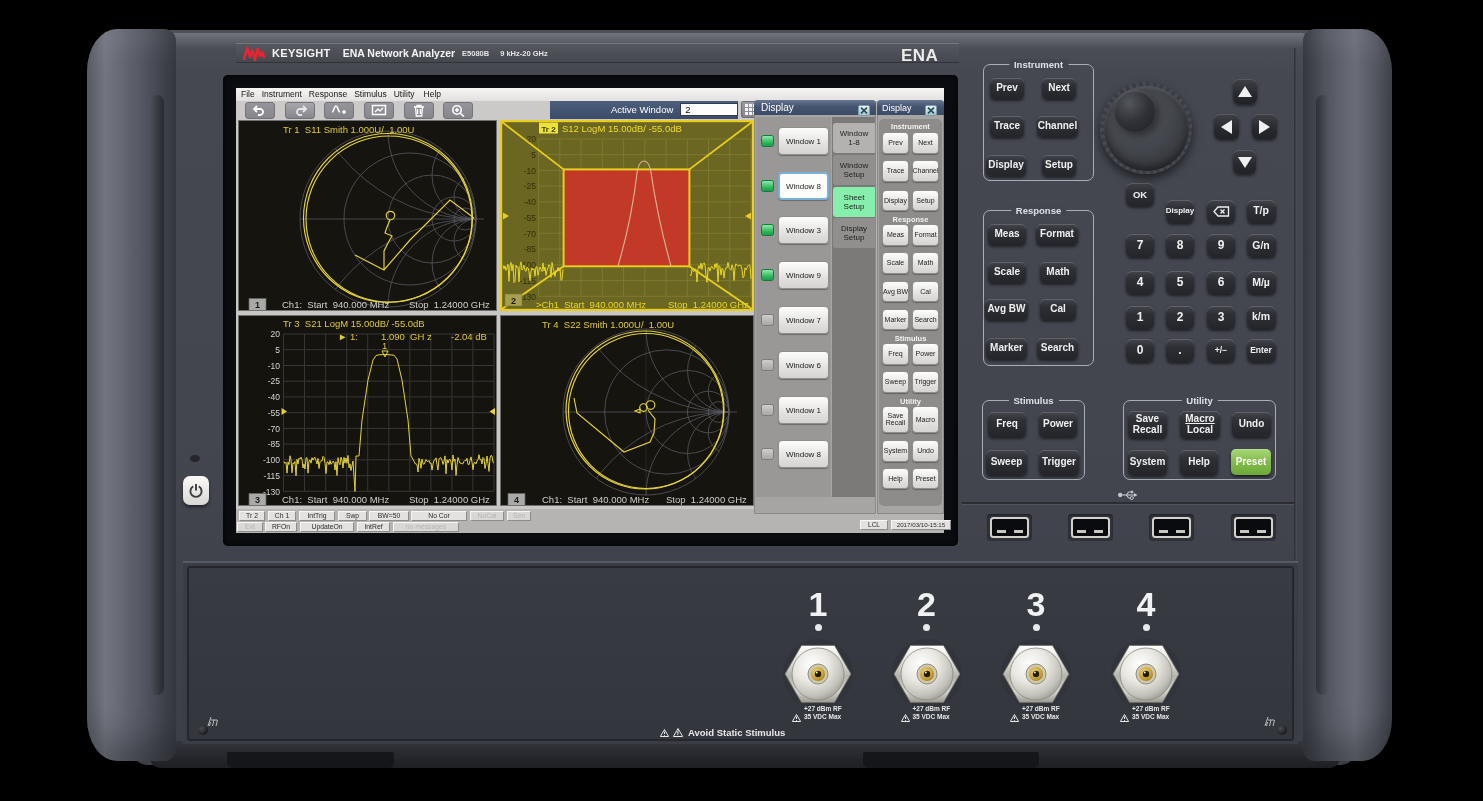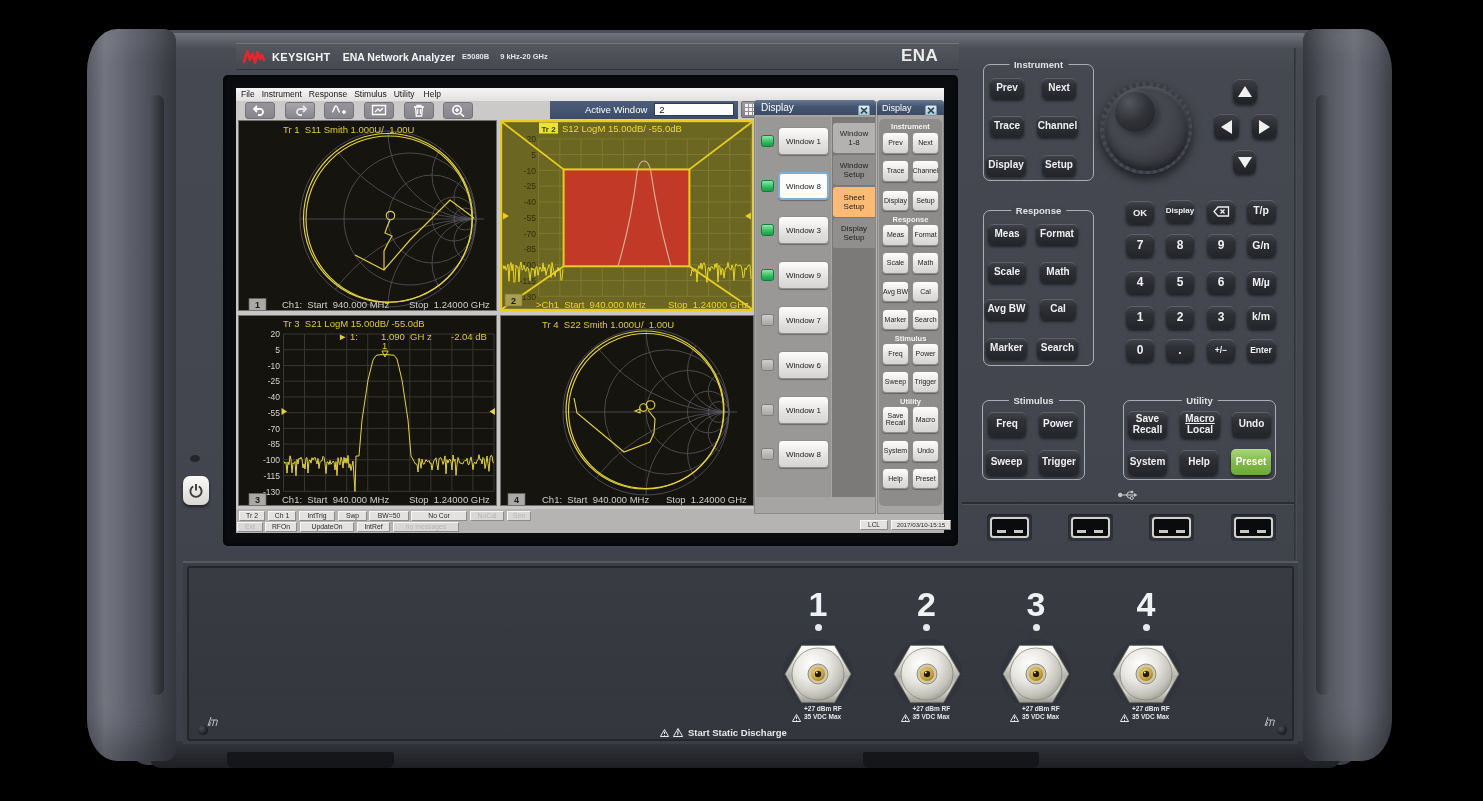--- a/index.html
+++ b/index.html
@@ -41,21 +41,21 @@
       </svg></div>
 <div class="abs" style="left:1263px;top:713px"><svg width="13" height="11" viewBox="0 0 13 11">
         <g stroke="#b9bcc0" stroke-width="1" fill="none">
           <path d="M2,10 L5,1 M5,4 L11,4 M6.5,10 L8,4 M10,10 L11.5,4 M3.5,10 L4.5,6"></path>
         </g>
       </svg></div>
 <div class="abs" style="left:87px;top:29px;width:89px;height:732px;background:linear-gradient(90deg,#5e616c 0,#767983 20%,#5e616c 48%,#474a53 80%,#383a43 100%);border-radius:30px 12px 12px 30px / 42px 12px 12px 42px;box-shadow:inset 0 -20px 30px rgba(0,0,0,.25), inset 0 20px 20px rgba(255,255,255,.06)"></div>
 <div class="abs" style="left:150px;top:95px;width:14px;height:600px;background:linear-gradient(90deg,rgba(0,0,0,0),rgba(0,0,0,.35));border-radius:8px"></div>
 <div class="abs" style="left:1303px;top:29px;width:89px;height:732px;background:linear-gradient(90deg,#383a43 0,#53565f 25%,#6a6d77 58%,#575a64 82%,#41444d 100%);border-radius:12px 30px 30px 12px / 12px 42px 42px 12px;box-shadow:inset 0 -20px 30px rgba(0,0,0,.25), inset 0 20px 20px rgba(255,255,255,.06)"></div>
 <div class="abs" style="left:1316px;top:95px;width:14px;height:600px;background:linear-gradient(90deg,rgba(0,0,0,.3),rgba(0,0,0,0));border-radius:8px"></div>
-<div class="abs" style="left:236px;top:43px;width:723px;height:27px;background:linear-gradient(180deg,#54575e,#45484f);border-top:1px solid #74777e;border-bottom:1px solid #32343a;display:flex;align-items:center">
+<div class="abs" style="left:236px;top:43px;width:723px;height:20px;background:linear-gradient(180deg,#54575e,#45484f);border-top:1px solid #74777e;border-bottom:1px solid #32343a;display:flex;align-items:center">
 <svg style="margin-left:7px" width="24" height="19" viewBox="0 0 24 19">
         <path d="M1,15 L4.2,4 L7,13 L9.5,6.5 L12,16 L14.5,5 L17,12 L19,8 L21,13" fill="none" stroke="#e8252f" stroke-width="2.6" stroke-linecap="round" stroke-linejoin="round"></path>
       </svg>
 <span style="margin-left:5px;color:#f4f4f4;font-size:11px;font-weight:700;letter-spacing:.3px">KEYSIGHT</span>
 <span style="margin-left:12px;color:#f4f4f4;font-size:10.5px;font-weight:700">ENA Network Analyzer</span>
 <span style="margin-left:7px;color:#e4e4e4;font-size:7.5px;font-weight:700">E5080B</span>
 <span style="margin-left:11px;color:#e4e4e4;font-size:7.5px;font-weight:700">9 kHz-20 GHz</span>
 </div>
 <div class="abs" style="left:901px;top:46px;color:#eceaea;font-size:17px;font-weight:700;letter-spacing:.5px">ENA</div>
 <div class="abs" style="left:223px;top:75px;width:735px;height:471px;background:#0b0c0f;border-radius:5px;box-shadow:inset 0 0 6px rgba(0,0,0,.9)"></div>
@@ -95,21 +95,21 @@
         <path d="M2,3 h10 M5,3 V1.5 h4 V3 M3.5,3 l0.8,9 h5.4 l0.8,-9 M5.6,5 v5 M8.4,5 v5" fill="none" stroke="#fff" stroke-width="1.3"></path>
       </svg>
     </div>
 <div class="abs" style="left:443px;top:102px;width:30px;height:16.5px;background:linear-gradient(180deg,#96959c,#87868d);border:1px solid #74737a;border-radius:3px;display:flex;align-items:center;justify-content:center">
       <svg width="15" height="13" viewBox="0 0 15 13">
         <circle cx="6" cy="6" r="4.2" fill="none" stroke="#fff" stroke-width="1.6"></circle>
         <path d="M6,4 v4 M4,6 h4 M9,9 L13,12.5" stroke="#fff" stroke-width="1.6" fill="none"></path>
       </svg>
     </div>
 <div class="abs" style="left:550px;top:100.5px;width:188px;height:18px;background:linear-gradient(180deg,#4d5e7a,#3c4c68);display:flex;align-items:center">
-<span style="color:#fff;font-size:9.5px;margin-left:35px;white-space:nowrap">Active Window</span>
+<span style="color:#fff;font-size:9.5px;margin-left:61px;white-space:nowrap">Active Window</span>
 <div style="margin-left:7px;width:80px;height:13.5px;background:#fdfdfd;border:1px solid #2e3c54;font-size:9.5px;color:#111;padding-left:4px;line-height:12px">2</div>
     </div>
 <div class="abs" style="left:741px;top:101px;width:18px;height:17px;background:linear-gradient(180deg,#9c9ba2,#84838a);border:1px solid #6e6d74;border-radius:2px;display:flex;align-items:center;justify-content:center">
       <svg width="11" height="11" viewBox="0 0 11 11">
         <g fill="#f2f2f2">
           <rect x="0" y="0" width="3" height="3"></rect>
           <rect x="4" y="0" width="3" height="3"></rect>
           <rect x="8" y="0" width="3" height="3"></rect>
           <rect x="0" y="4" width="3" height="3"></rect>
           <rect x="4" y="4" width="3" height="3"></rect>
@@ -347,21 +347,21 @@
 <div class="abs" style="left:761px;top:314px;width:13px;height:12px;border-radius:2.5px;background:linear-gradient(180deg,#cfcecc,#a8a7a5);border:1px solid #7e7d7b"></div>
 <div class="sbtn" style="left:778px;top:306px;width:51px;height:28px;font-size:8px;">Window 7</div>
 <div class="abs" style="left:761px;top:359px;width:13px;height:12px;border-radius:2.5px;background:linear-gradient(180deg,#cfcecc,#a8a7a5);border:1px solid #7e7d7b"></div>
 <div class="sbtn" style="left:778px;top:351px;width:51px;height:28px;font-size:8px;">Window 6</div>
 <div class="abs" style="left:761px;top:404px;width:13px;height:12px;border-radius:2.5px;background:linear-gradient(180deg,#cfcecc,#a8a7a5);border:1px solid #7e7d7b"></div>
 <div class="sbtn" style="left:778px;top:396px;width:51px;height:28px;font-size:8px;">Window 1</div>
 <div class="abs" style="left:761px;top:448px;width:13px;height:12px;border-radius:2.5px;background:linear-gradient(180deg,#cfcecc,#a8a7a5);border:1px solid #7e7d7b"></div>
 <div class="sbtn" style="left:778px;top:440px;width:51px;height:28px;font-size:8px;">Window 8</div>
 <div class="abs" style="left:833px;top:123px;width:42px;height:30px;background:#b3b2b0;border-radius:3px 0 0 3px;color:#1f1f1f;font-size:8px;display:flex;align-items:center;justify-content:center;text-align:center;line-height:1.15">Window<br>1-8</div>
 <div class="abs" style="left:833px;top:155px;width:42px;height:30px;background:#908f8d;border-radius:3px 0 0 3px;color:#1f1f1f;font-size:8px;display:flex;align-items:center;justify-content:center;text-align:center;line-height:1.15">Window<br>Setup</div>
-<div class="abs" style="left:833px;top:187px;width:42px;height:30px;background:#fdba74;border-radius:3px 0 0 3px;color:#1f1f1f;font-size:8px;display:flex;align-items:center;justify-content:center;text-align:center;line-height:1.15">Sheet<br>Setup</div>
+<div class="abs" style="left:833px;top:187px;width:42px;height:30px;background:#86efac;border-radius:3px 0 0 3px;color:#1f1f1f;font-size:8px;display:flex;align-items:center;justify-content:center;text-align:center;line-height:1.15">Sheet<br>Setup</div>
 <div class="abs" style="left:833px;top:218px;width:42px;height:30px;background:#908f8d;border-radius:3px 0 0 3px;color:#1f1f1f;font-size:8px;display:flex;align-items:center;justify-content:center;text-align:center;line-height:1.15">Display<br>Setup</div>
 <div class="abs" style="left:877px;top:100px;width:67px;height:414px;background:#a6a5a3;border:1px solid #8a8988;border-radius:4px 4px 0 0"></div>
 <div class="ptitle" style="left:877px;top:100px;width:67px;height:15px;border-radius:4px 4px 0 0">
       <span style="font-size:9px;margin-left:5px">Display</span>
     </div>
 <div class="abs" style="left:925px;top:102px"><svg width="12" height="11" viewBox="0 0 12 11">
         <rect x="0.5" y="0.5" width="11" height="10" rx="1.5" fill="url(#xg)" stroke="#7d9bb5"></rect>
         <defs>
           <linearGradient id="xg" x1="0" y1="0" x2="0" y2="1">
             <stop offset="0" stop-color="#eef7f4"></stop>
@@ -437,21 +437,21 @@
 <div class="pb" style="left:986px;top:450px;width:41px;height:25px">Sweep</div>
 <div class="pb" style="left:1039px;top:450px;width:40px;height:25px">Trigger</div>
 <div class="pb" style="left:1128px;top:411px;width:39px;height:27px">Save<br>Recall</div>
 <div class="pb" style="left:1180px;top:411px;width:40px;height:27px">
       <span><span style="text-decoration:underline">Macro</span><br>Local</span>
     </div>
 <div class="pb" style="left:1232px;top:412px;width:39px;height:25px">Undo</div>
 <div class="pb" style="left:1128px;top:450px;width:39px;height:25px">System</div>
 <div class="pb" style="left:1180px;top:450px;width:38px;height:25px">Help</div>
 <div class="pb" style="left:1231px;top:449px;width:40px;height:26px;background:linear-gradient(180deg,#a8d878,#85bd4e 45%,#6da839);color:#fff">Preset</div>
-<div class="pb" style="left:1126px;top:201px;width:28px;height:23px;font-size:9.5px;border-radius:6px">OK</div>
+<div class="pb" style="left:1126px;top:183px;width:28px;height:23px;font-size:9.5px;border-radius:6px">OK</div>
 <div class="pb" style="left:1166px;top:199.5px;width:28px;height:23px;font-size:8px;border-radius:6px">Display</div>
 <div class="pb" style="left:1207px;top:199.5px;width:28px;height:23px;border-radius:6px">
       <svg width="17" height="11" viewBox="0 0 17 11">
         <path d="M5,1 H15.5 V10 H5 L1,5.5 Z" fill="none" stroke="#f0f0f0" stroke-width="1.3"></path>
         <path d="M7.5,3.5 L11.5,7.5 M11.5,3.5 L7.5,7.5" stroke="#f0f0f0" stroke-width="1.3"></path>
       </svg>
     </div>
 <div class="pb" style="left:1246.5px;top:199.5px;width:29px;height:23px;font-size:10.5px;border-radius:6px">T/p</div>
 <div class="pb" style="left:1126px;top:234px;width:28px;height:23px;font-size:12px;border-radius:6px">7</div>
 <div class="pb" style="left:1166px;top:234px;width:28px;height:23px;font-size:12px;border-radius:6px">8</div>
@@ -668,14 +668,14 @@
 <div class="abs" style="left:660px;top:727px;display:flex;align-items:center">
       <svg width="9" height="8" viewBox="0 0 9 8">
         <path d="M4.5,0.5 L8.6,7.5 H0.4 Z" fill="none" stroke="#e8e9ea" stroke-width="1"></path>
         <path d="M4.5,2.6 V5 M4.5,6.1 V6.9" stroke="#e8e9ea" stroke-width="1"></path>
       </svg>
       <span style="width:4px"></span>
       <svg width="10" height="9" viewBox="0 0 10 9">
         <path d="M5,0.5 L9.6,8.5 H0.4 Z" fill="none" stroke="#e8e9ea" stroke-width="1"></path>
         <path d="M5.6,2.2 L4.2,4.8 L5.4,4.8 L4.4,7.2" fill="none" stroke="#e8e9ea" stroke-width="0.9"></path>
       </svg>
-      <span style="margin-left:5px;color:#e8e9ea;font-size:9.5px;font-weight:700">Start Static Discharge</span>
+      <span style="margin-left:5px;color:#e8e9ea;font-size:9.5px;font-weight:700">Avoid Static Stimulus</span>
     </div>
 </div>
 </body></html>

